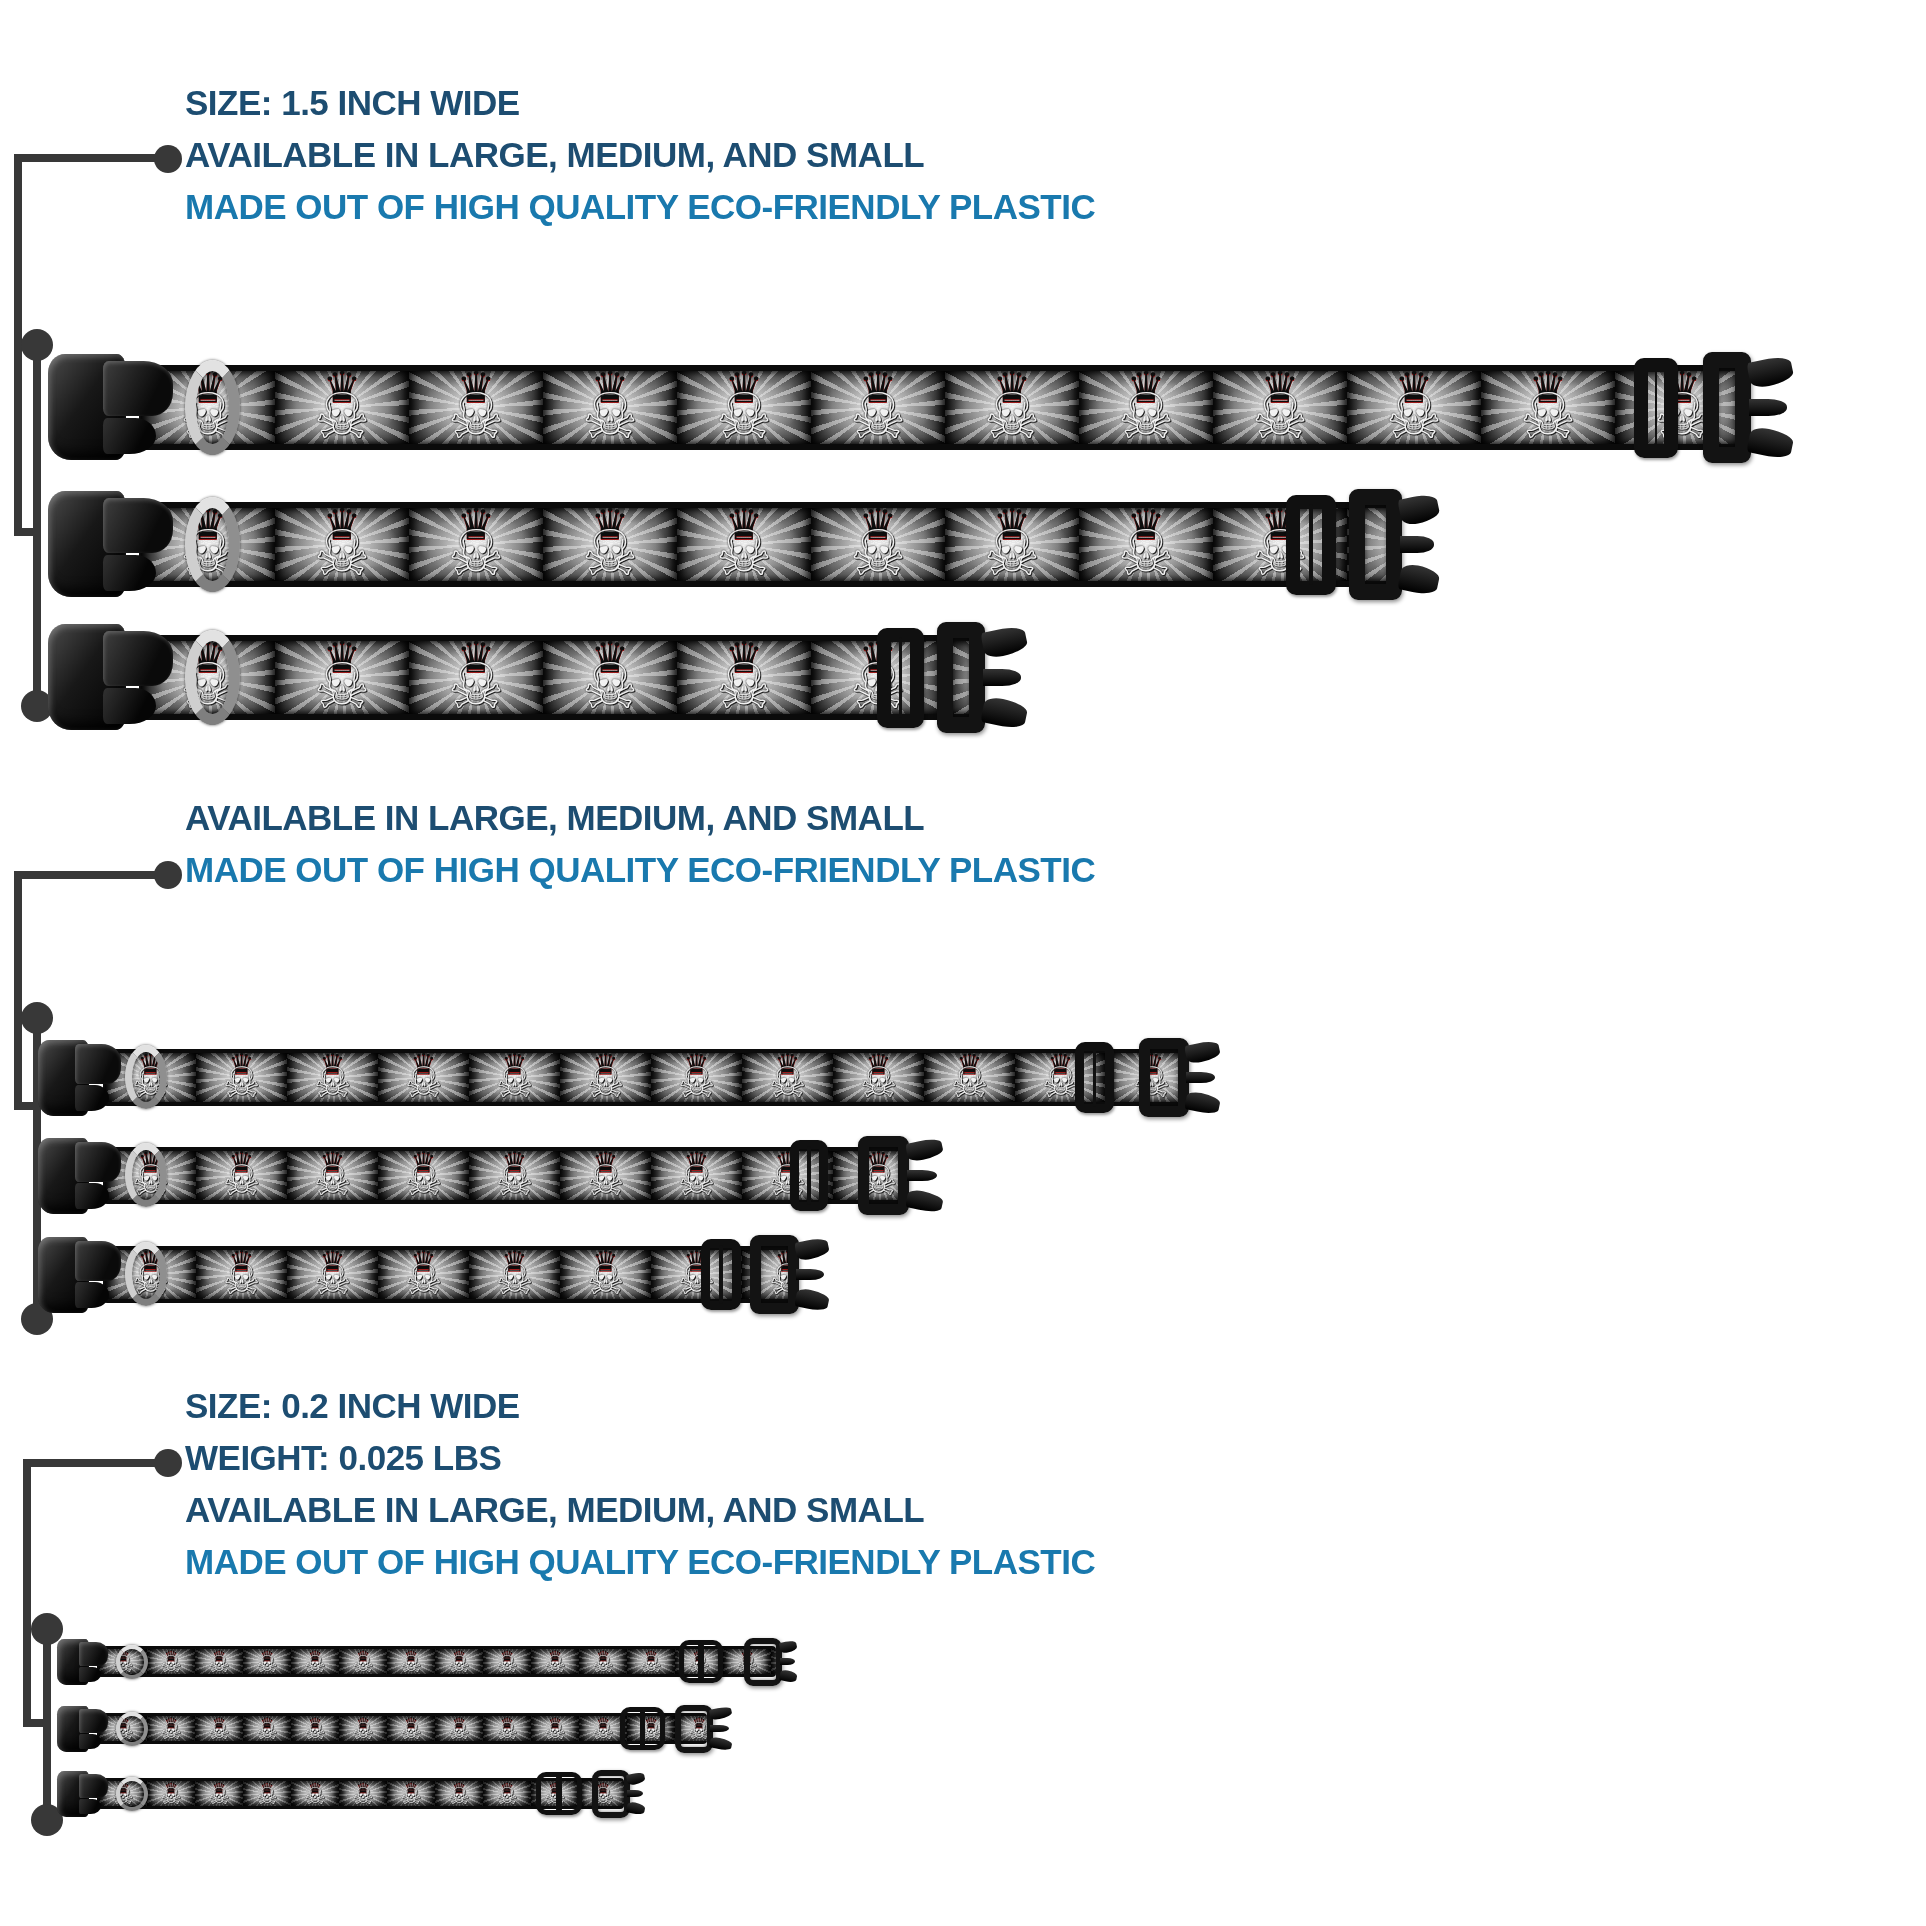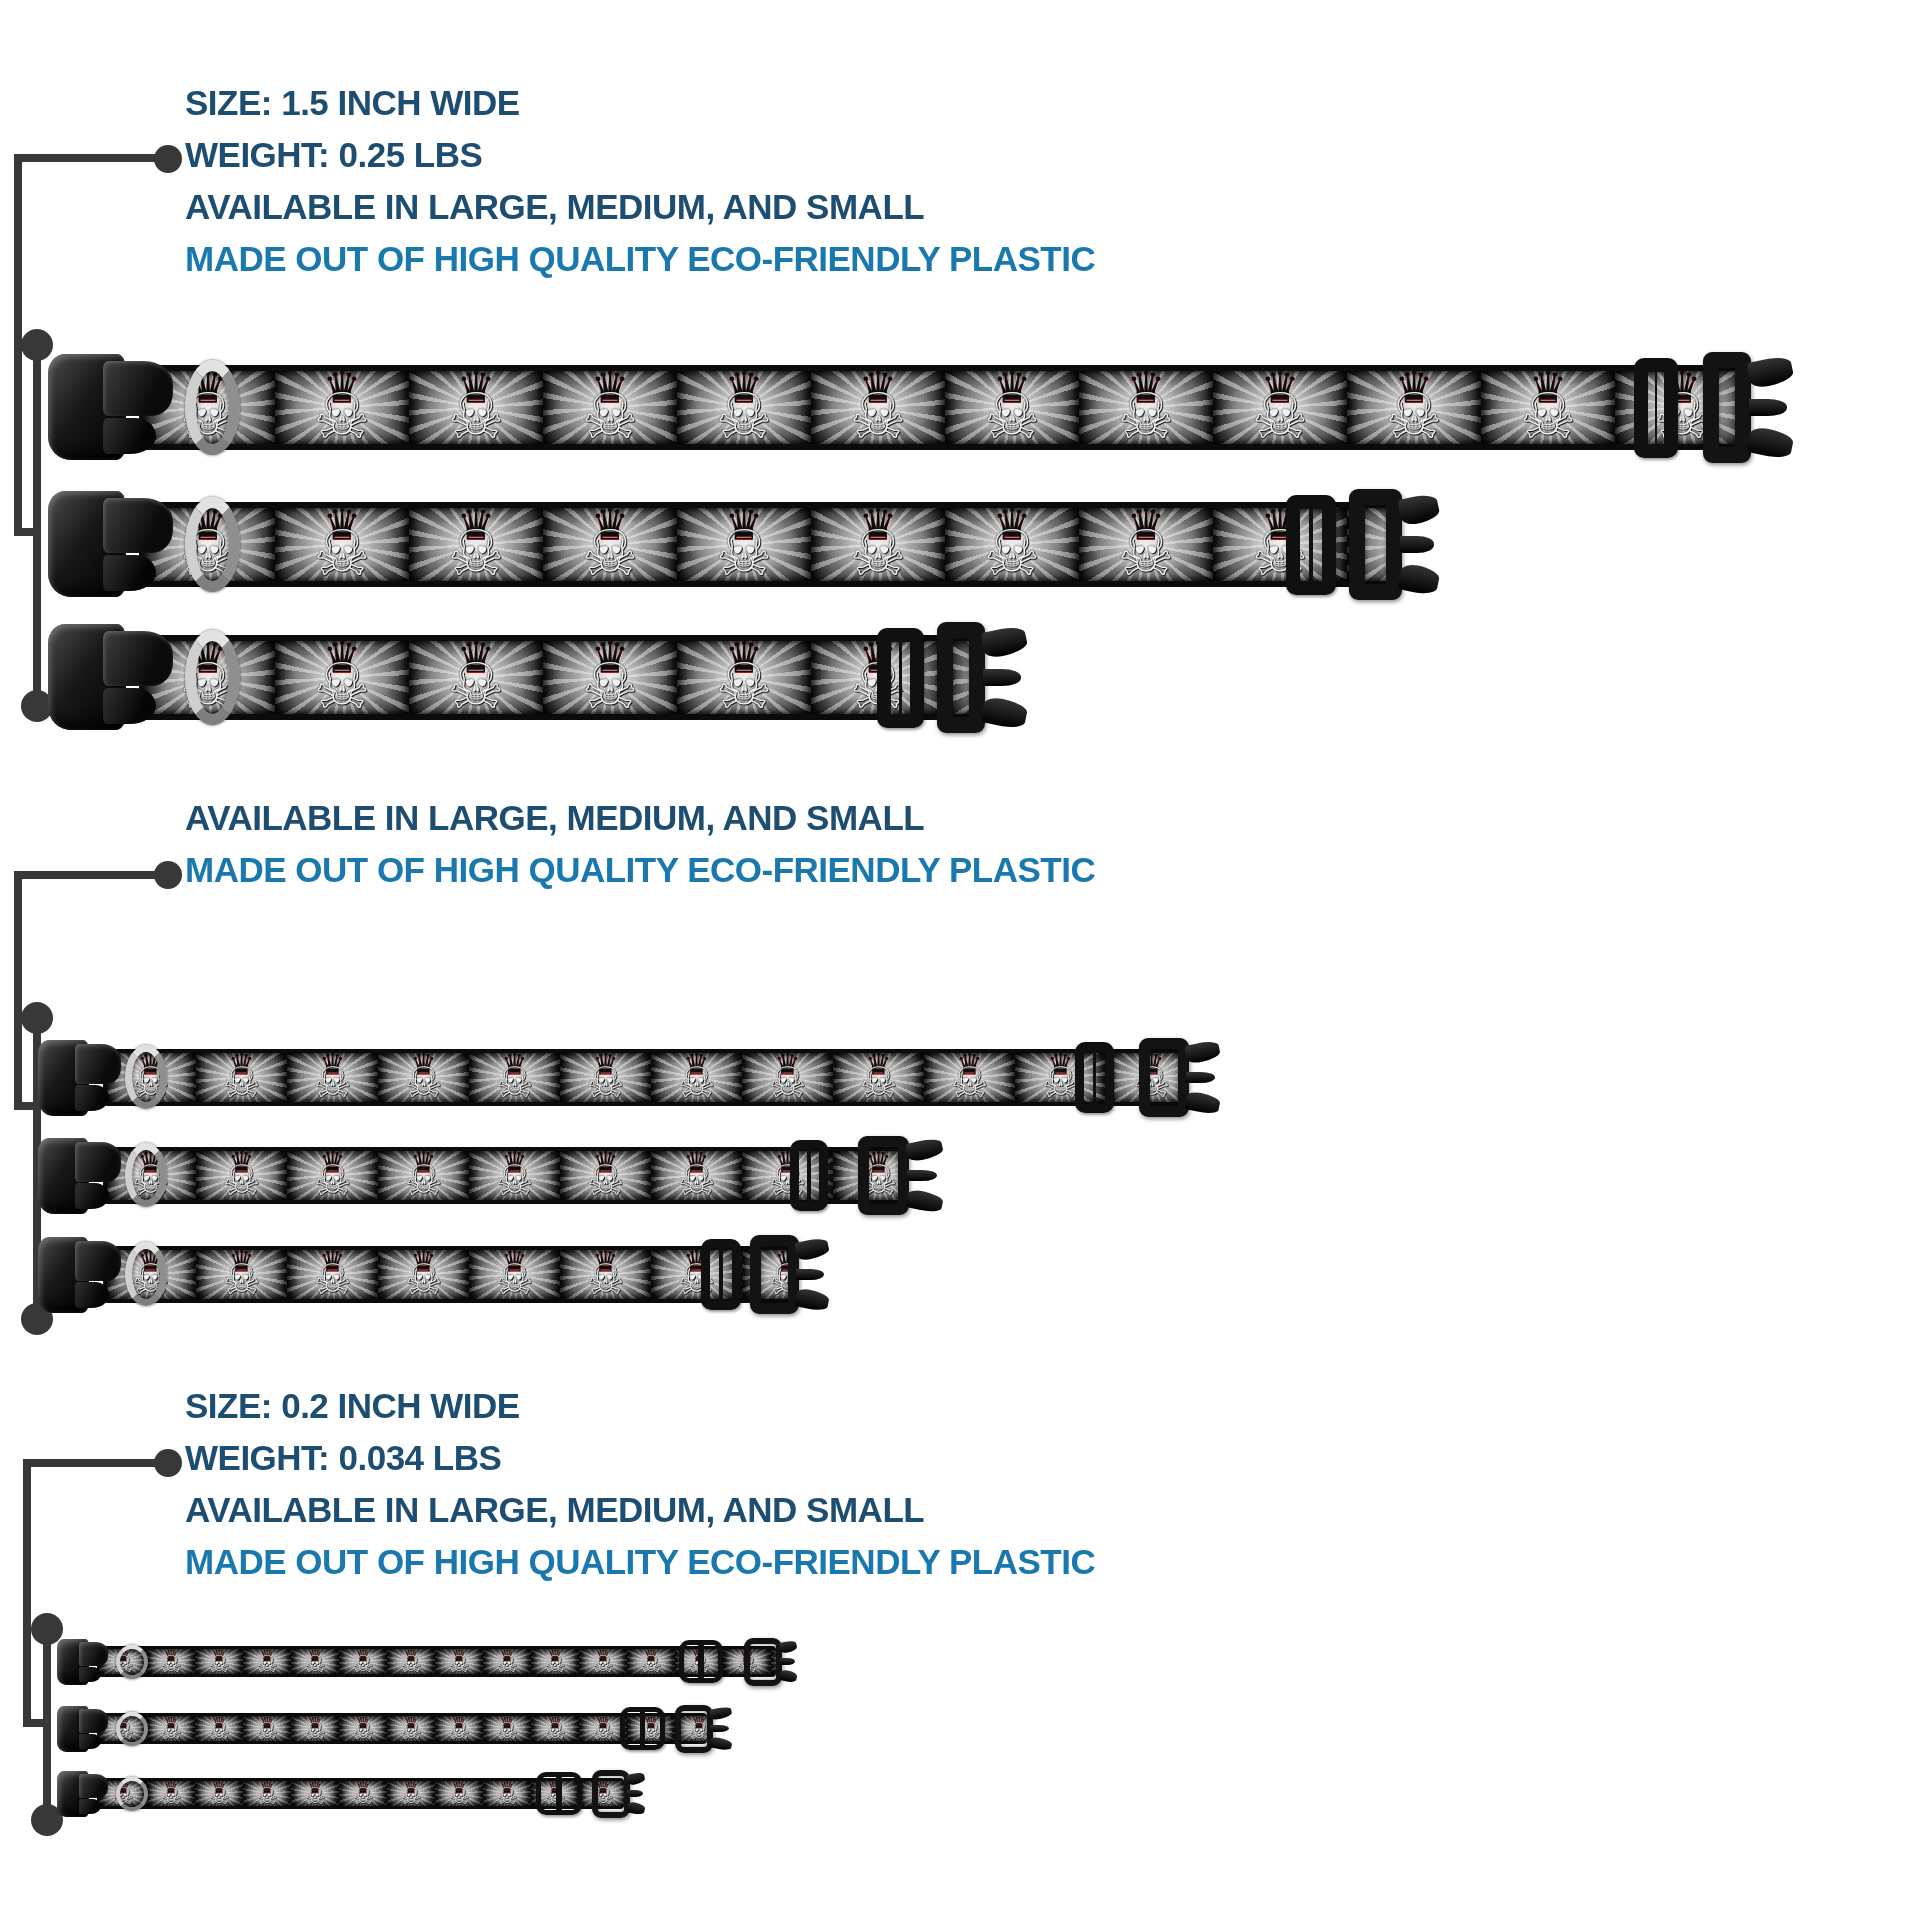--- a/index.html
+++ b/index.html
@@ -56,33 +56,32 @@
   .p-bot{left:0;bottom:0;width:96%;height:30%;border-radius:60% 90% 90% 10% / 50%;
          transform:rotate(12deg);transform-origin:left center;}
 </style>
 </head>
 <body>
 
 <div class="canvas" id="canvas">
 
   <div class="textblock" id="tb0" style="top: 77px;">
     <div>SIZE: 1.5 INCH WIDE</div>
-    <div>WEIGHT: 0.25 LBS</div>
     <div>AVAILABLE IN LARGE, MEDIUM, AND SMALL</div>
     <div class="material">MADE OUT OF HIGH QUALITY ECO-FRIENDLY PLASTIC</div>
   </div>
 
   <div class="textblock" id="tb1" style="top: 792px;">
     <div>AVAILABLE IN LARGE, MEDIUM, AND SMALL</div>
     <div class="material">MADE OUT OF HIGH QUALITY ECO-FRIENDLY PLASTIC</div>
   </div>
 
   <div class="textblock" id="tb2" style="top: 1380px;">
     <div>SIZE: 0.2 INCH WIDE</div>
-    <div>WEIGHT: 0.034 LBS</div>
+    <div>WEIGHT: 0.025 LBS</div>
     <div>AVAILABLE IN LARGE, MEDIUM, AND SMALL</div>
     <div class="material">MADE OUT OF HIGH QUALITY ECO-FRIENDLY PLASTIC</div>
   </div>
 
 <div class="bracket-line" style="left: 14px; top: 154px; width: 154px; height: 8px;"></div>
     <div class="bracket-dot" style="left: 154px; top: 145px; width: 28px; height: 28px;"></div>
     <div class="bracket-line" style="left: 14px; top: 154px; width: 8px; height: 381px;"></div>
     <div class="bracket-line" style="left: 14px; top: 528px; width: 27px; height: 8px;"></div>
     <div class="bracket-line" style="left: 33px; top: 345px; width: 8px; height: 361px;"></div>
     <div class="bracket-dot" style="left: 21px; top: 329px; width: 32px; height: 32px;"></div>

